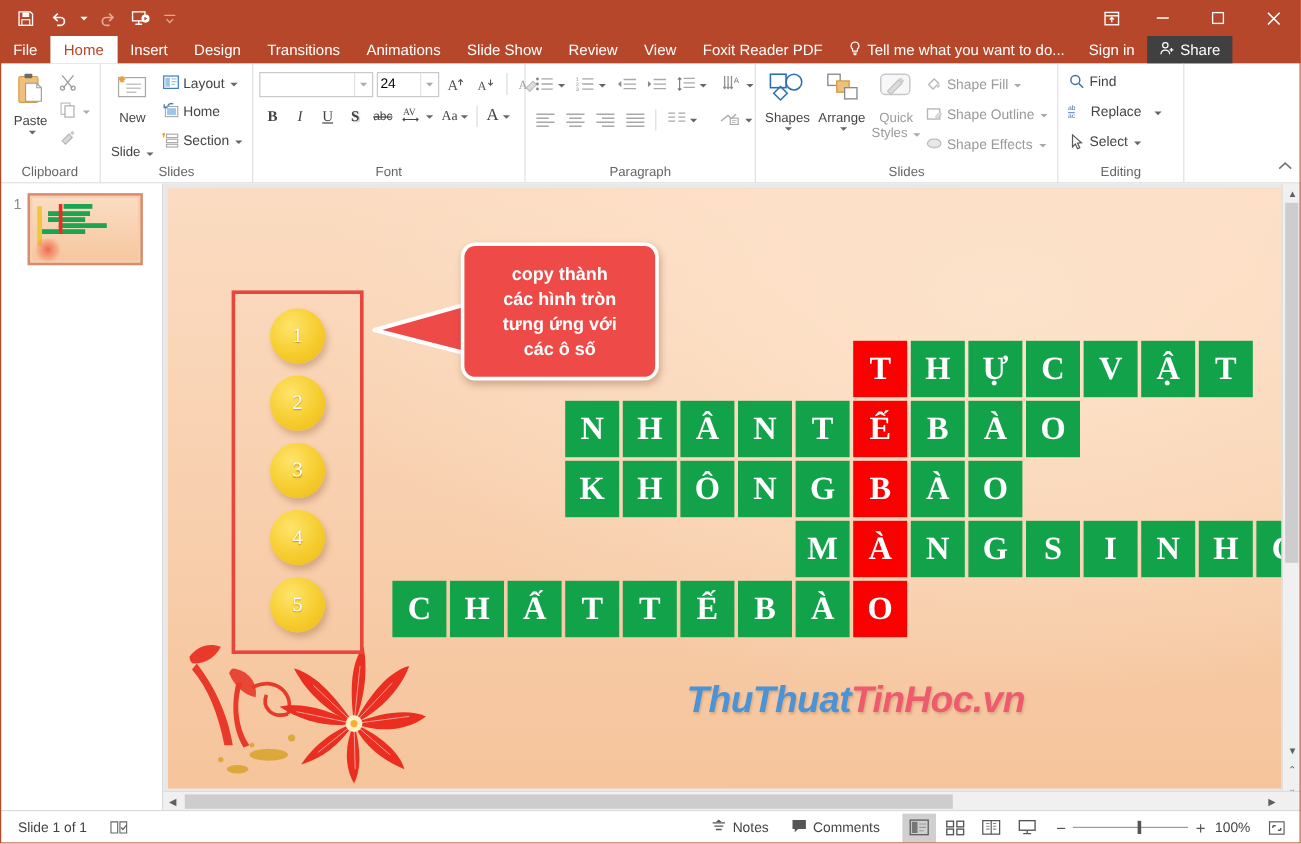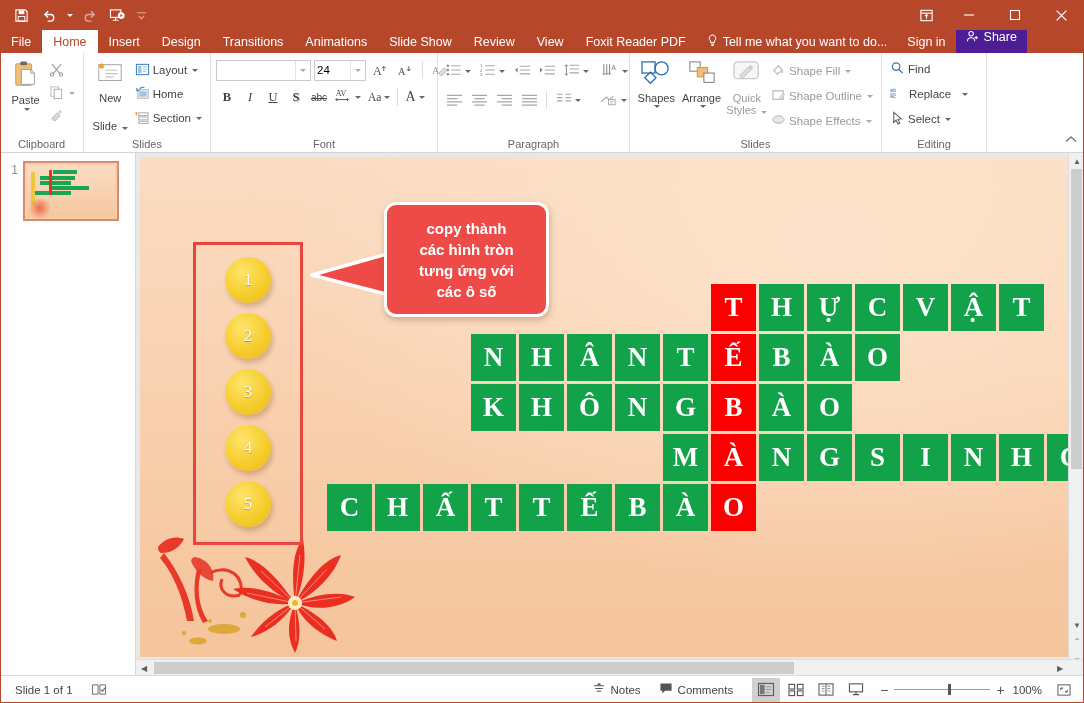--- a/index.html
+++ b/index.html
@@ -32,22 +32,22 @@
     height:23px; background:#b7472a; display:flex; align-items:stretch;
     position:relative; font-size:12.5px;
   }
   .tab{
     padding:0 11px; color:#fff; display:flex;align-items:center;
     white-space:nowrap;
   }
   .tab.active{ background:#fff; color:#b7472a; }
   .tellme{ display:flex;align-items:center; gap:5px; color:#fff; padding:0 10px;}
   .signin{ color:#fff; display:flex;align-items:center;padding:0 10px; }
-  .share{ color:#fff; display:flex;gap:5px;padding:0 10px;
-          background:#4c1d95; }
+  .share{ color:#fff; display:flex;align-items:center;gap:5px;padding:0 10px;
+          background:#404040; }
   
   .ribbon{
     height:100px; background:#fff; border-bottom:1px solid #d4d4d4;
     display:flex; position:relative;
   }
   .rgroup{ position:relative; display:flex; flex-direction:column;
            border-right:1px solid #e0e0e0; }
   .rgroup-body{ flex:1; display:flex; align-items:flex-start; padding:4px 5px 0 5px;}
   .rgroup-label{
     height:17px; font-size:11px; color:#666; text-align:center;
@@ -769,20 +769,23 @@
             <div class="cell">Ấ</div>
             <div class="cell">T</div>
             <div class="cell">T</div>
             <div class="cell">Ế</div>
             <div class="cell">B</div>
             <div class="cell">À</div>
             <div class="cell red">O</div>
           </div>
         </div>
 
+      <div class="watermark">
+        <span class="wm-a">ThuThuat</span><span class="wm-b">TinHoc.vn</span>
+      </div>
     </div>
 
     <div class="vscroll">
       <div class="sb-arrow">▲</div>
       <div class="sb-thumb" style="height:300px;margin:0 2px"></div>
       <div class="sb-arrow" style="position:absolute;bottom:42px">▼</div>
       <div class="sb-arrow" style="position:absolute;bottom:26px">⌃</div>
       <div class="sb-arrow" style="position:absolute;bottom:10px">⌄</div>
     </div>
 

